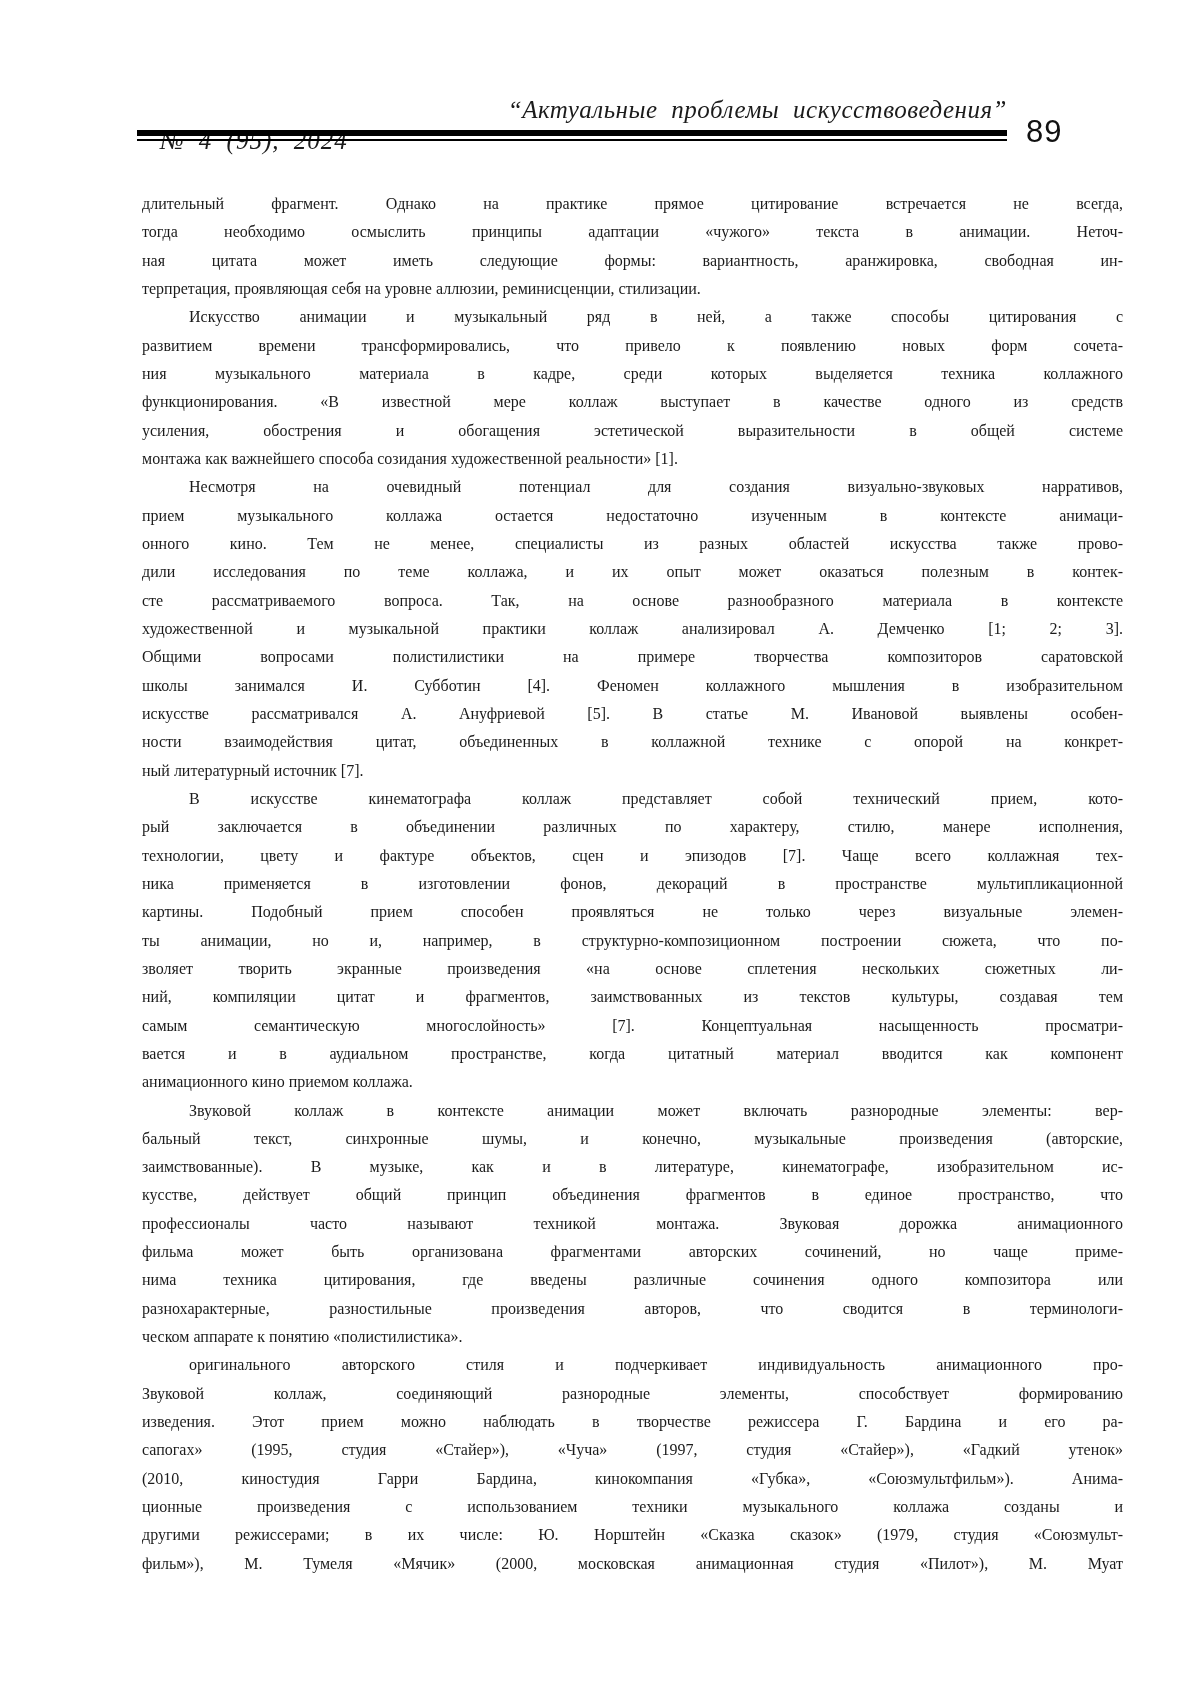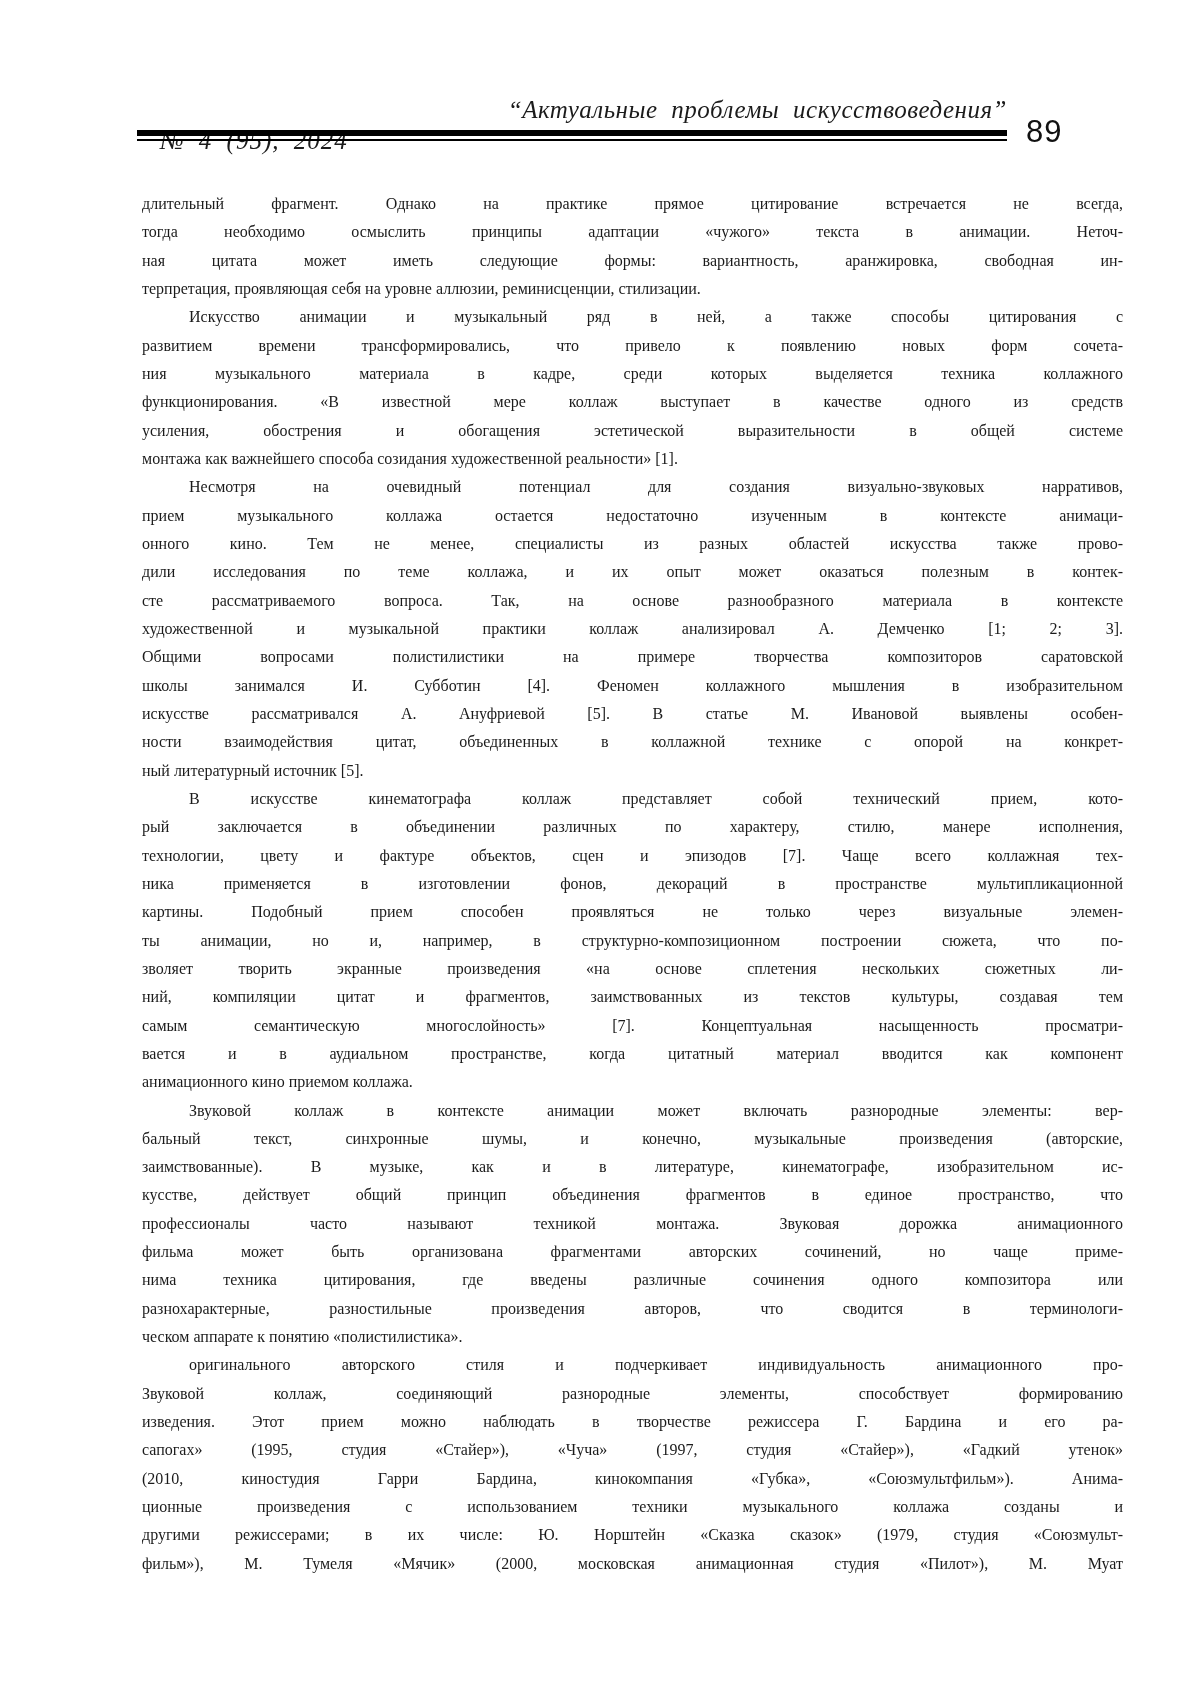--- a/index.html
+++ b/index.html
@@ -114,21 +114,21 @@
         <div class="line">Несмотря на очевидный потенциал для создания визуально-звуковых нарративов,</div>
         <div class="line">прием музыкального коллажа остается недостаточно изученным в контексте анимаци-</div>
         <div class="line">онного кино. Тем не менее, специалисты из разных областей искусства также прово-</div>
         <div class="line">дили исследования по теме коллажа, и их опыт может оказаться полезным в контек-</div>
         <div class="line">сте рассматриваемого вопроса. Так, на основе разнообразного материала в контексте</div>
         <div class="line">художественной и музыкальной практики коллаж анализировал А. Демченко [1; 2; 3].</div>
         <div class="line">Общими вопросами полистилистики на примере творчества композиторов саратовской</div>
         <div class="line">школы занимался И. Субботин [4]. Феномен коллажного мышления в изобразительном</div>
         <div class="line">искусстве рассматривался А. Ануфриевой [5]. В статье М. Ивановой выявлены особен-</div>
         <div class="line">ности взаимодействия цитат, объединенных в коллажной технике с опорой на конкрет-</div>
-        <div class="line last">ный литературный источник [5].</div>
+        <div class="line last">ный литературный источник [7].</div>
       </div>
       <div class="para indent">
         <div class="line">В искусстве кинематографа коллаж представляет собой технический прием, кото-</div>
         <div class="line">рый заключается в объединении различных по характеру, стилю, манере исполнения,</div>
         <div class="line">технологии, цвету и фактуре объектов, сцен и эпизодов [7]. Чаще всего коллажная тех-</div>
         <div class="line">ника применяется в изготовлении фонов, декораций в пространстве мультипликационной</div>
         <div class="line">картины. Подобный прием способен проявляться не только через визуальные элемен-</div>
         <div class="line">ты анимации, но и, например, в структурно-композиционном построении сюжета, что по-</div>
         <div class="line">зволяет творить экранные произведения «на основе сплетения нескольких сюжетных ли-</div>
         <div class="line">ний, компиляции цитат и фрагментов, заимствованных из текстов культуры, создавая тем</div>

